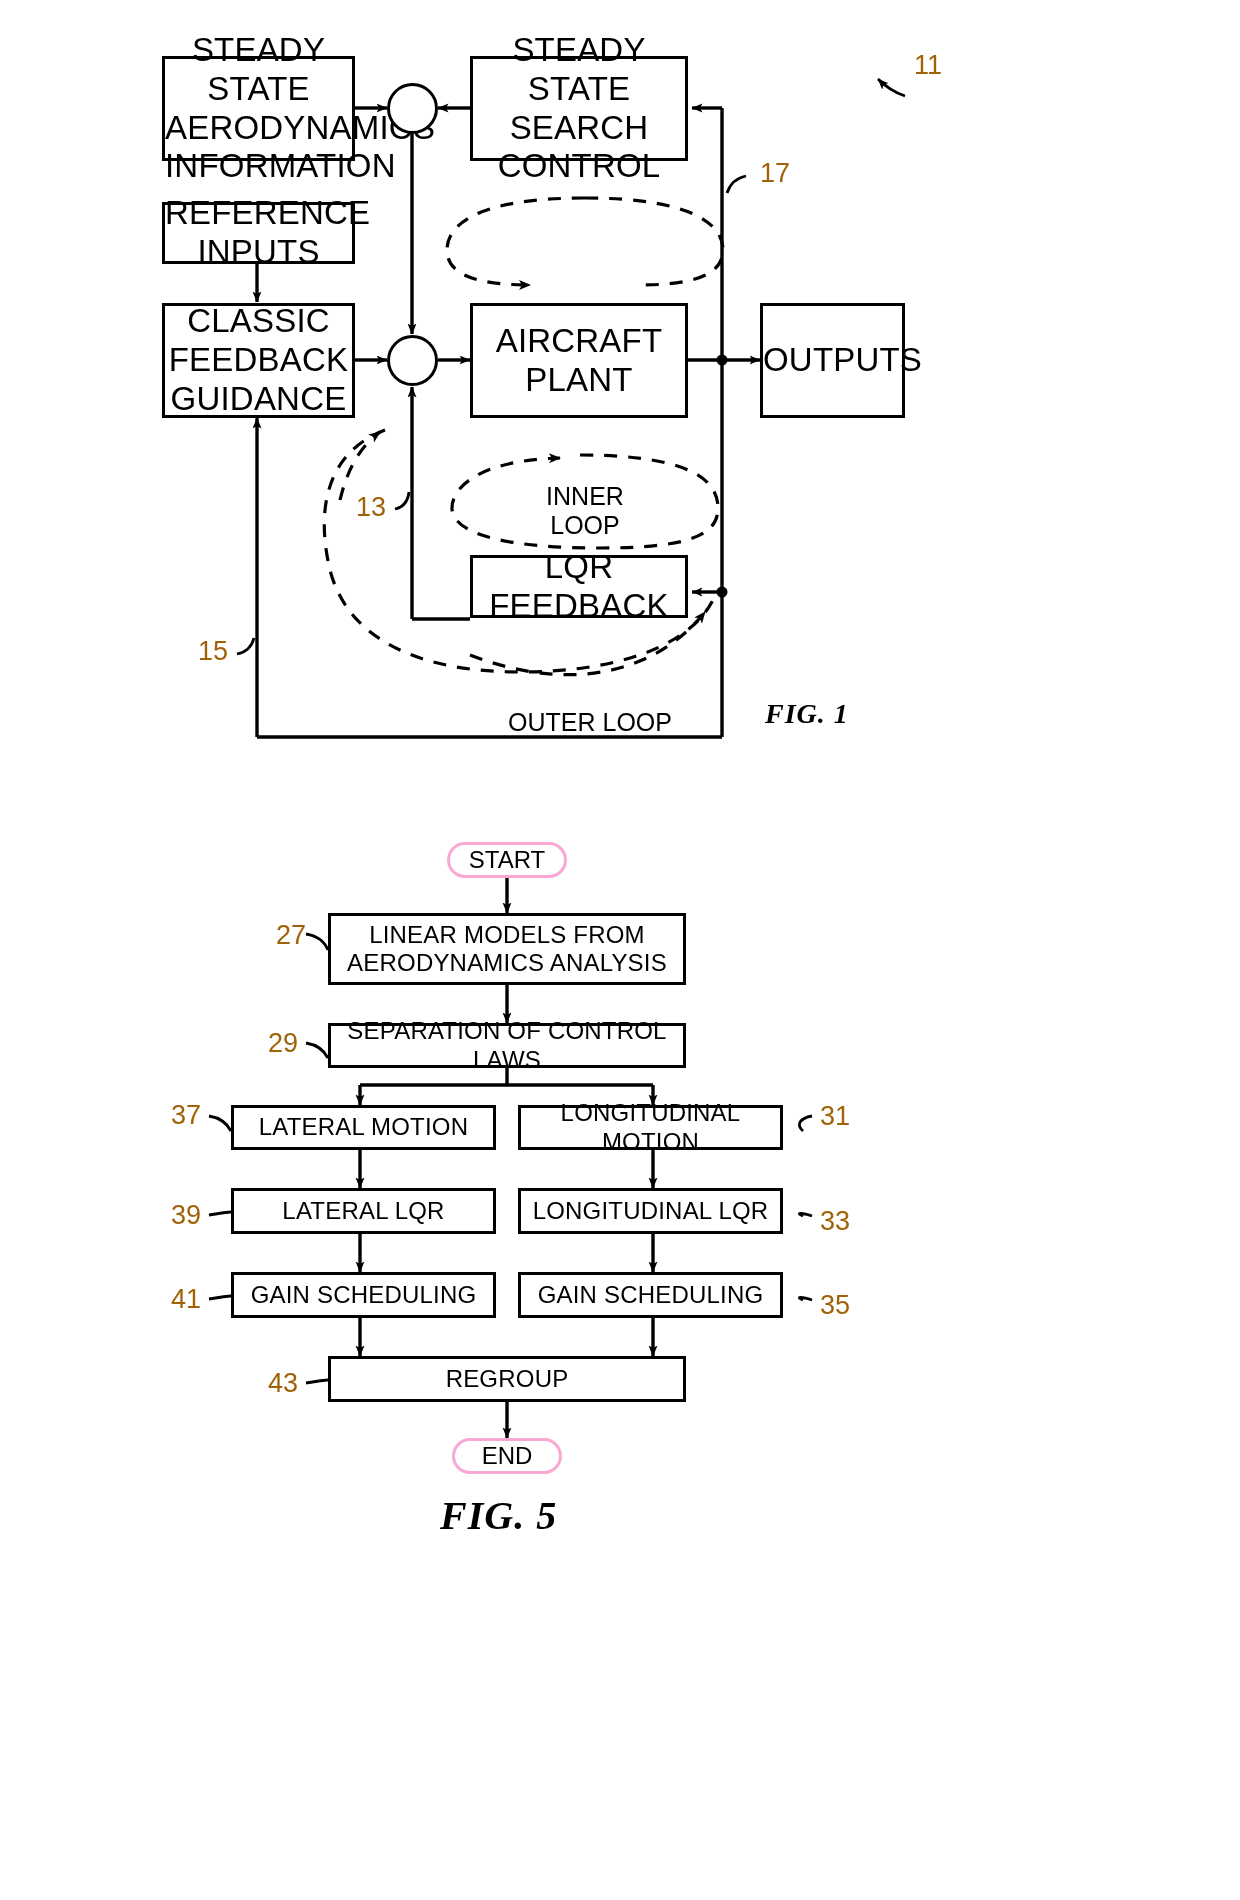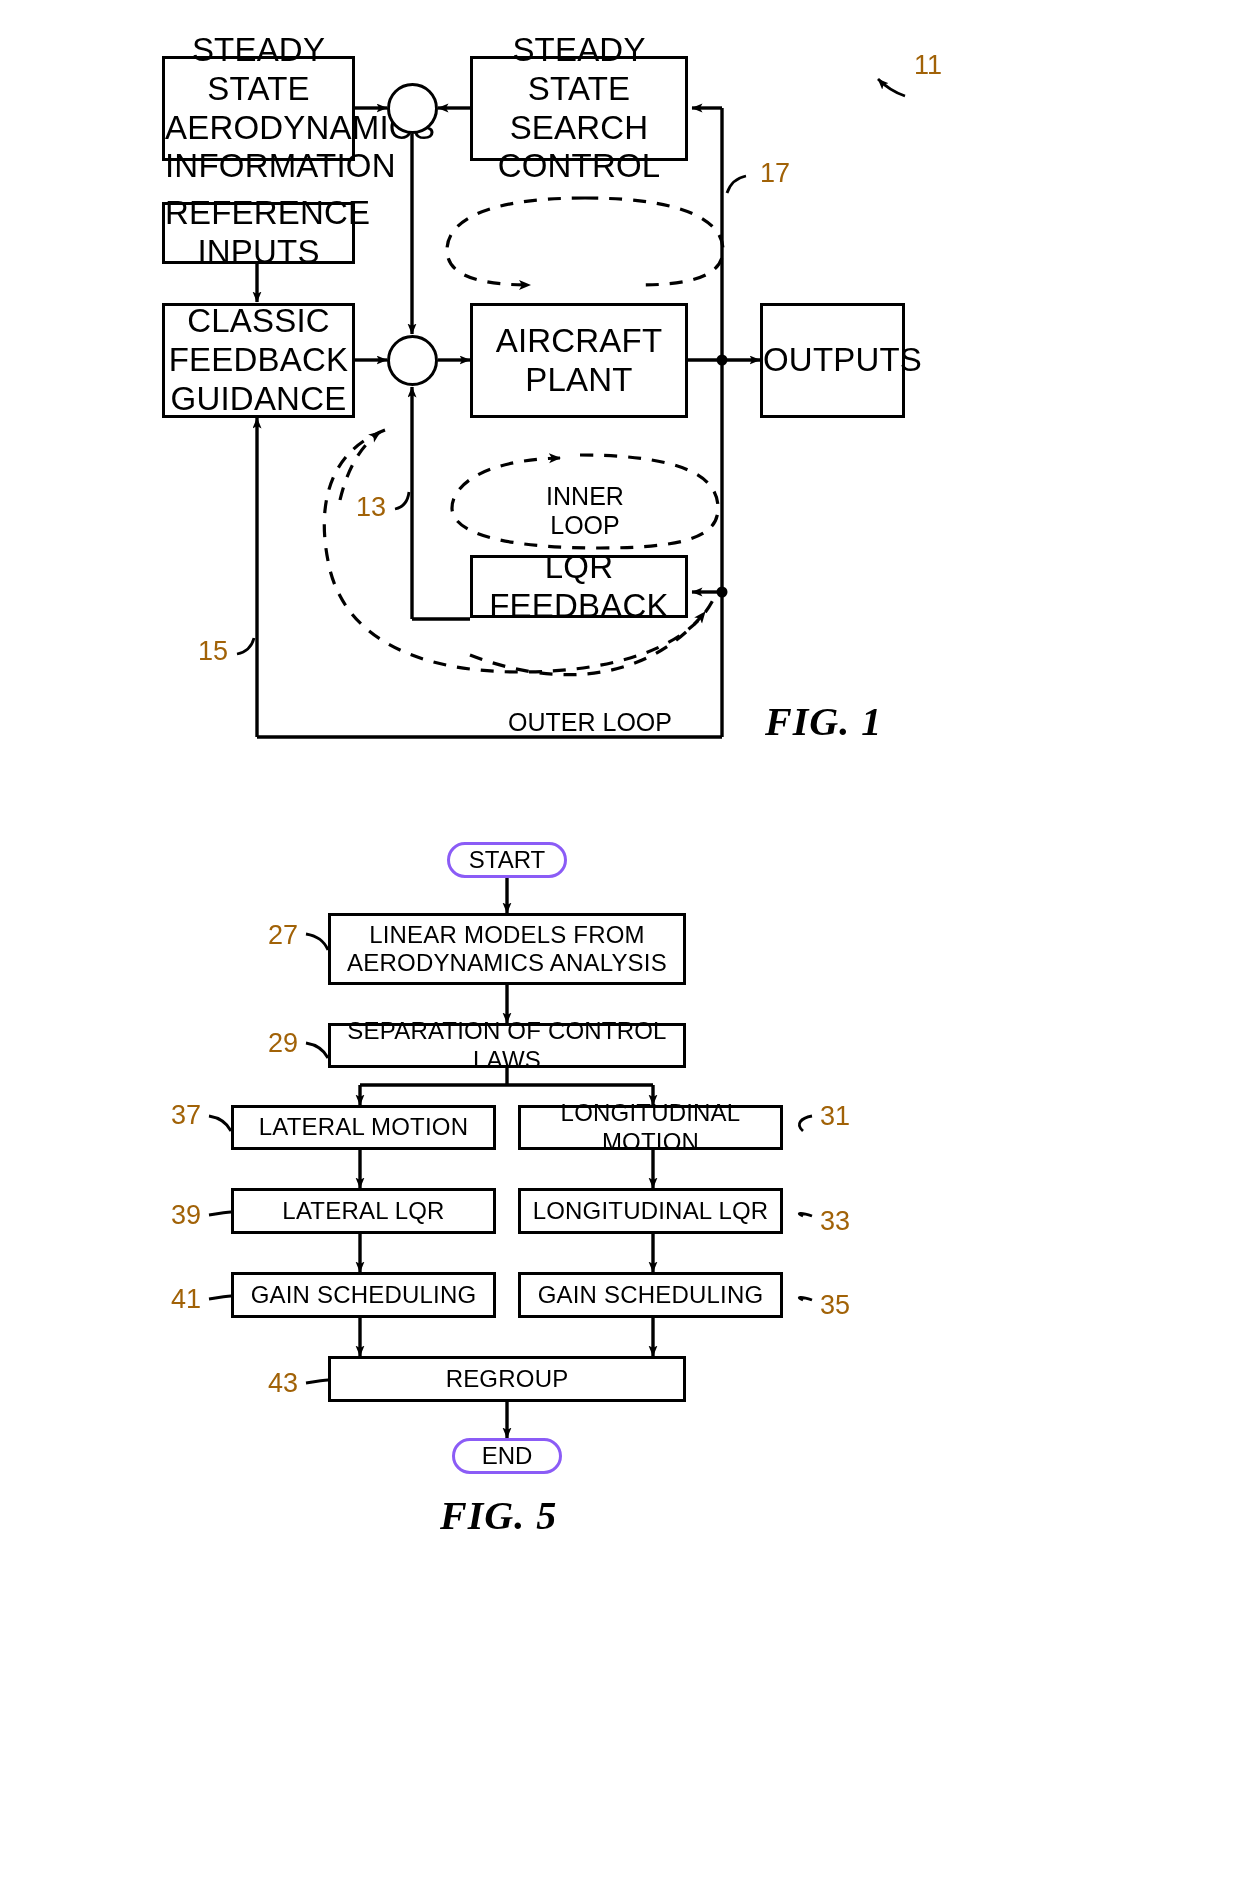--- a/index.html
+++ b/index.html
@@ -48,21 +48,21 @@
   }
   .sum-circle {
     position: absolute;
     border: 3px solid #000;
     border-radius: 50%;
     background: #fff;
     box-sizing: border-box;
   }
   .term {
     position: absolute;
-    border: 3px solid #8b5cf6;
+    border: 3px solid #f9a8d4;
     border-radius: 999px;
     background: #fff;
     box-sizing: border-box;
     display: flex;
     align-items: center;
     justify-content: center;
     text-align: center;
   }
   .plain-label {
     position: absolute;
@@ -214,21 +214,21 @@
   <div class="ref-num" style="left:752px; top:158px; width:46px;">
     <span>17</span>
   </div>
   <div class="ref-num" style="left:348px; top:492px; width:46px;">
     <span>13</span>
   </div>
   <div class="ref-num" style="left:190px; top:636px; width:46px;">
     <span>15</span>
   </div>
 
-  <div class="fig-cap" style="left:765px; top:698px; font-size:40px;">
+  <div class="fig-cap" style="left:765px; top:698px; font-size:28px;">
     <span>FIG. 1</span>
   </div>
 
   <svg class="layer" viewBox="0 0 1240 1900">
     <g stroke="#000" stroke-width="3.4" fill="none">
 
       <line x1="507" y1="877" x2="507" y2="913" marker-end="url(#arrow)"></line>
 
       <line x1="507" y1="985" x2="507" y2="1023" marker-end="url(#arrow)"></line>
 
@@ -299,21 +299,21 @@
   </div>
 
   <div class="node-box f5-txt" style="left:328px; top:1356px; width:358px; height:46px;">
     <span class="txt">REGROUP</span>
   </div>
 
   <div class="term f5-txt" style="left:452px; top:1438px; width:110px; height:36px;">
     <span>END</span>
   </div>
 
-  <div class="ref-num" style="left:260px; top:920px; width:46px;">
+  <div class="ref-num" style="left:260px; top:920px; width:46px;text-align:right;">
     <span>27</span>
   </div>
   <div class="ref-num" style="left:260px; top:1028px; width:46px;">
     <span>29</span>
   </div>
   <div class="ref-num" style="left:163px; top:1100px; width:46px;">
     <span>37</span>
   </div>
   <div class="ref-num" style="left:812px; top:1101px; width:46px;">
     <span>31</span>

